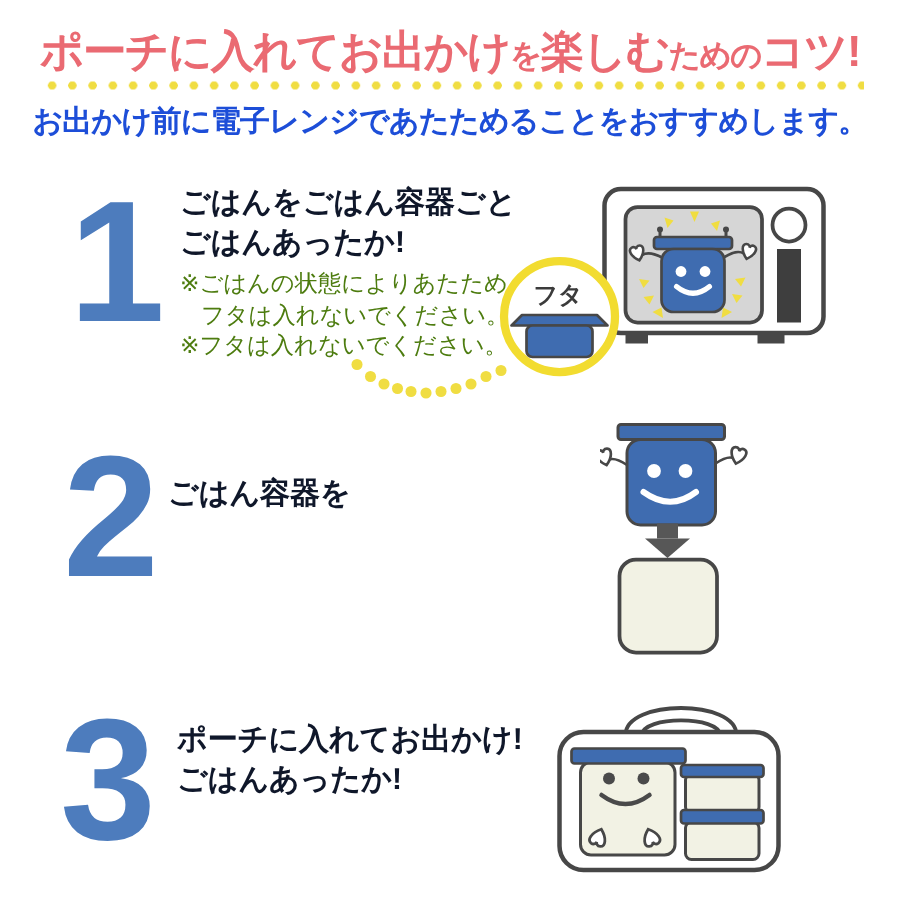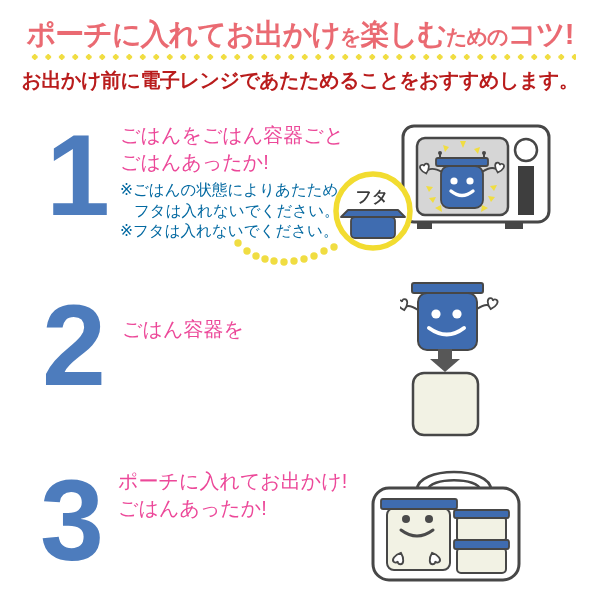--- a/index.html
+++ b/index.html
@@ -15,37 +15,37 @@
   }
   .title .lg{font-size:29px;}
   .title .sm{font-size:21px;}
   .dotted-sep{
     position:absolute;top:53px;left:28px;width:548px;height:8px;
     background-image:radial-gradient(circle,var(--accent-yellow,#f0dd42) 2.6px,transparent 2.9px);
     background-size:13.5px 8px;background-repeat:repeat-x;background-position:0 50%;
   }
   .subtitle{
     position:absolute;top:67px;left:0;right:0;text-align:center;
-    font-size:20px;font-weight:bold;color:#b91c1c;letter-spacing:-0.5px;white-space:nowrap;
+    font-size:20px;font-weight:bold;color:#1d4ed8;letter-spacing:-0.5px;white-space:nowrap;
   }
   
   .step-num{
     position:absolute;color:var(--number-blue,#4d7cbd);
     font-size:115px;font-weight:bold;line-height:1;
   }
   .num1{left:46px;top:118px;}
   .num2{left:42px;top:288px;}
   .num3{left:40px;top:463px;}
   
   .step-text{position:absolute;white-space:nowrap;}
   .st1{left:120px;top:122px;}
-  .st2{left:122px;top:316px;}
-  .st3{left:118px;top:468px;}
-  .heading{font-size:20px;font-weight:normal;line-height:27px;color:#ec4899;letter-spacing:0;}
-  .notes{margin-top:4px;font-size:15.5px;line-height:20.5px;color:#0369a1;}
+  .st2{left:112px;top:316px;}
+  .st3{left:118px;top:480px;}
+  .heading{font-size:20px;font-weight:bold;line-height:27px;color:#0f172a;letter-spacing:0;}
+  .notes{margin-top:4px;font-size:15.5px;line-height:20.5px;color:#4d7c0f;}
   .note-indent{padding-left:14px;}
   
   .illus{position:absolute;}
   .microwave-pos{left:400px;top:122px;}
   .lidcircle-pos{left:332px;top:170px;}
   .arcdots-pos{left:232px;top:238px;}
   .step2-pos{left:400px;top:278px;}
   .step3-pos{left:368px;top:458px;}
 </style>
 </head>

